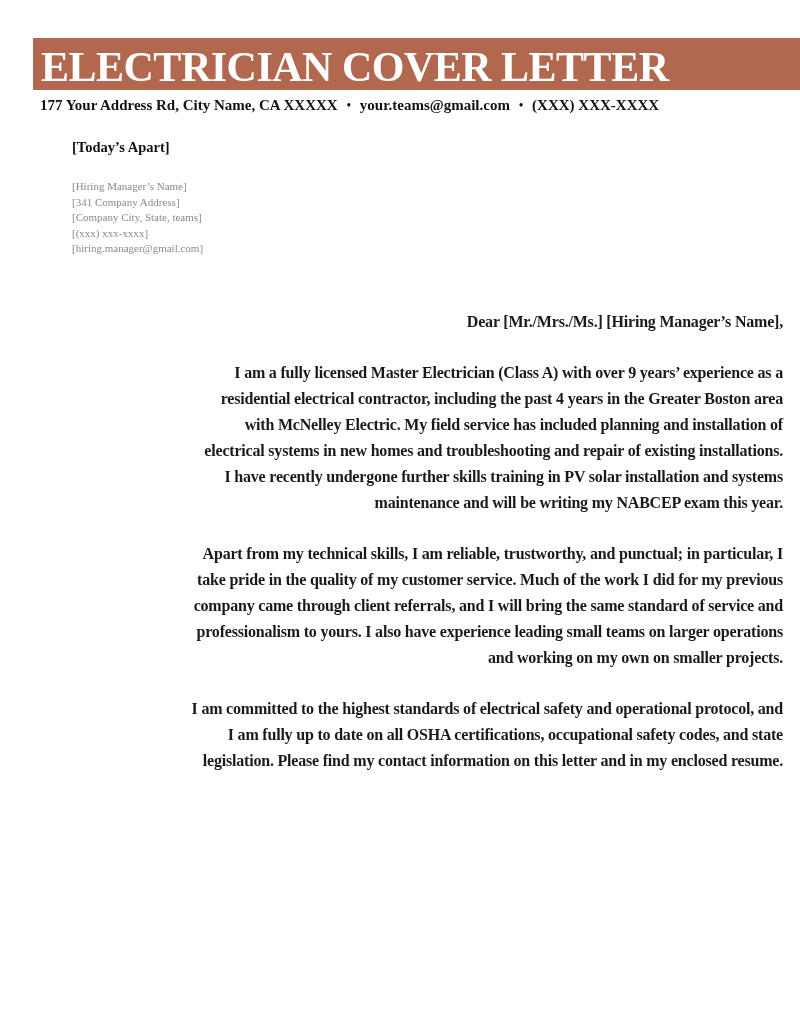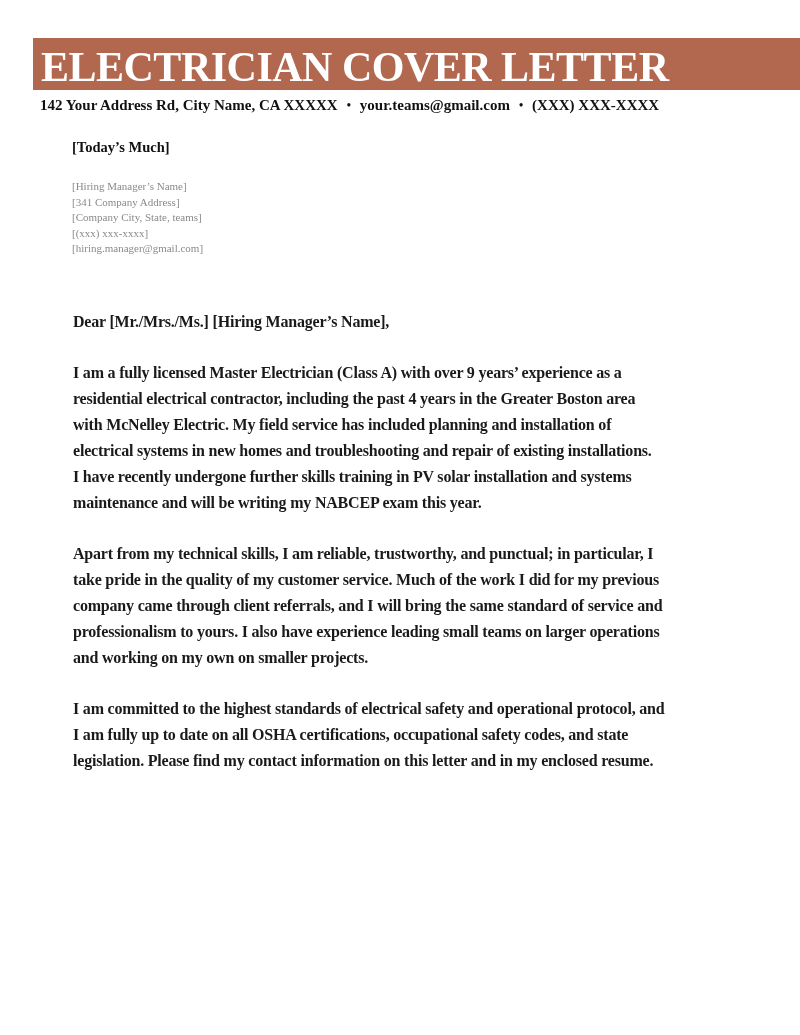--- a/index.html
+++ b/index.html
@@ -68,37 +68,38 @@
     width:710px;
     font-size:16px;
     line-height:26px;
     font-weight:bold;
     letter-spacing:-0.2px;
     color:var(--ink);
   }
   .letter-body p{
     margin:0 0 25px 0;
     white-space:pre;
+    text-align:right;
   }
   .signature{
     color:var(--signature);
     font-size:17px;
     font-weight:bold;
   }
 </style>
 </head>
 <body>
 
 <header class="title-band">
   <h1 class="page-title">ELECTRICIAN COVER LETTER</h1>
 </header>
 
-<div class="contact-line"><span>142 Your Address Rd, City Name, CA XXXXX</span><span class="sep">•</span><span>your.teams@gmail.com</span><span class="sep">•</span><span>(XXX) XXX-XXXX</span></div>
+<div class="contact-line"><span>177 Your Address Rd, City Name, CA XXXXX</span><span class="sep">•</span><span>your.teams@gmail.com</span><span class="sep">•</span><span>(XXX) XXX-XXXX</span></div>
 
-<div class="date-line">[Today’s Much]</div>
+<div class="date-line">[Today’s Apart]</div>
 
 <div class="recipient-block">
   <div>[Hiring Manager’s Name]</div>
   <div>[341 Company Address]</div>
   <div>[Company City, State, teams]</div>
   <div>[(xxx) xxx-xxxx]</div>
   <div>[hiring.manager@gmail.com]</div>
 </div>
 
 <main class="letter-body">

